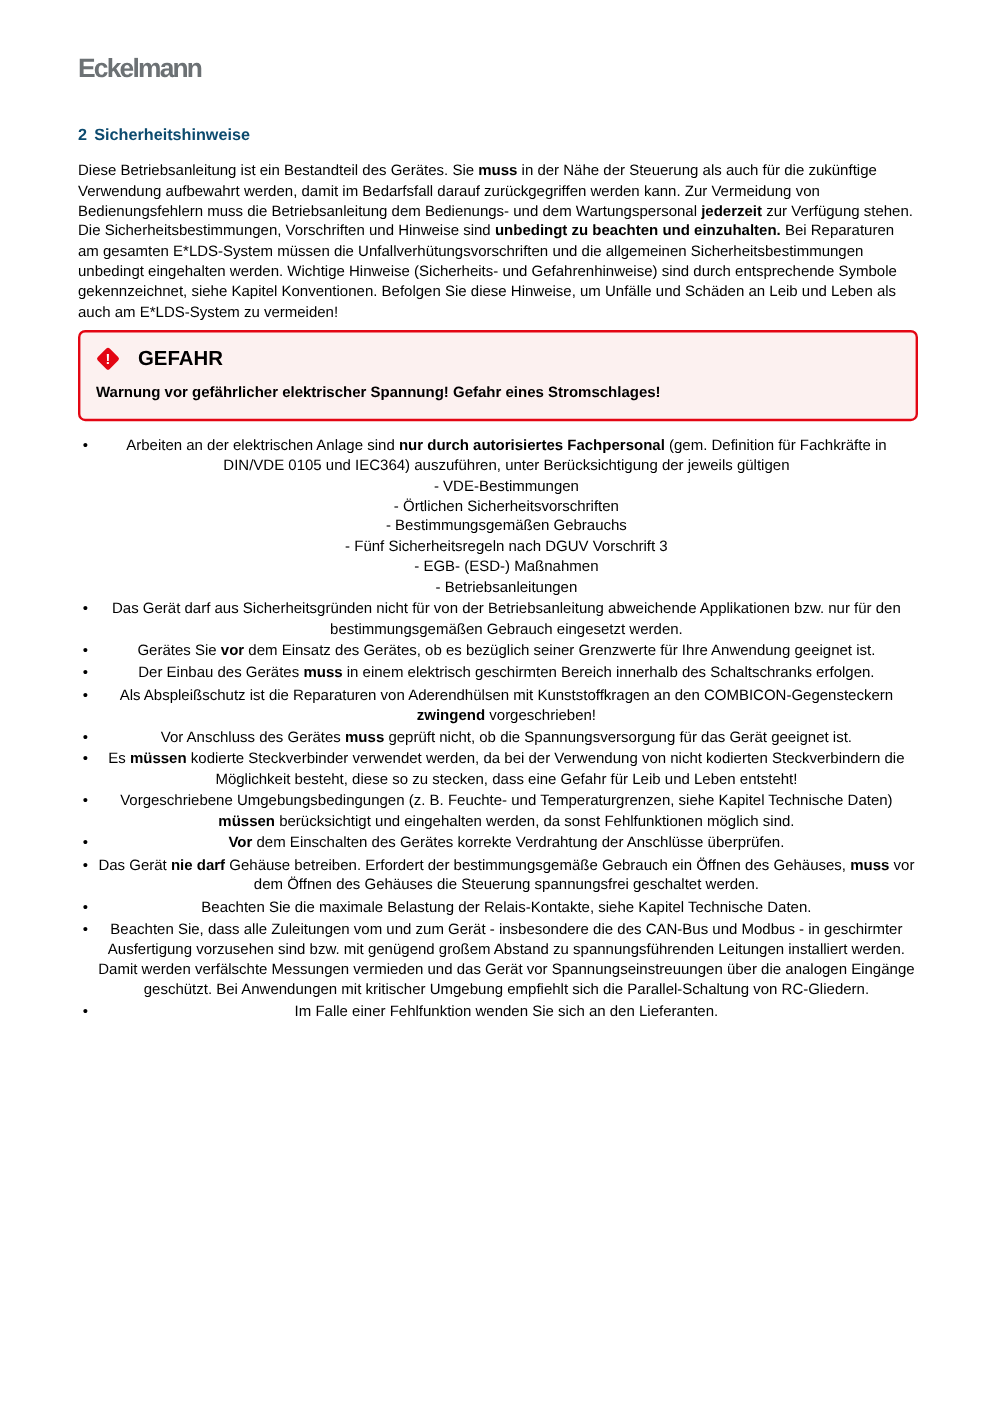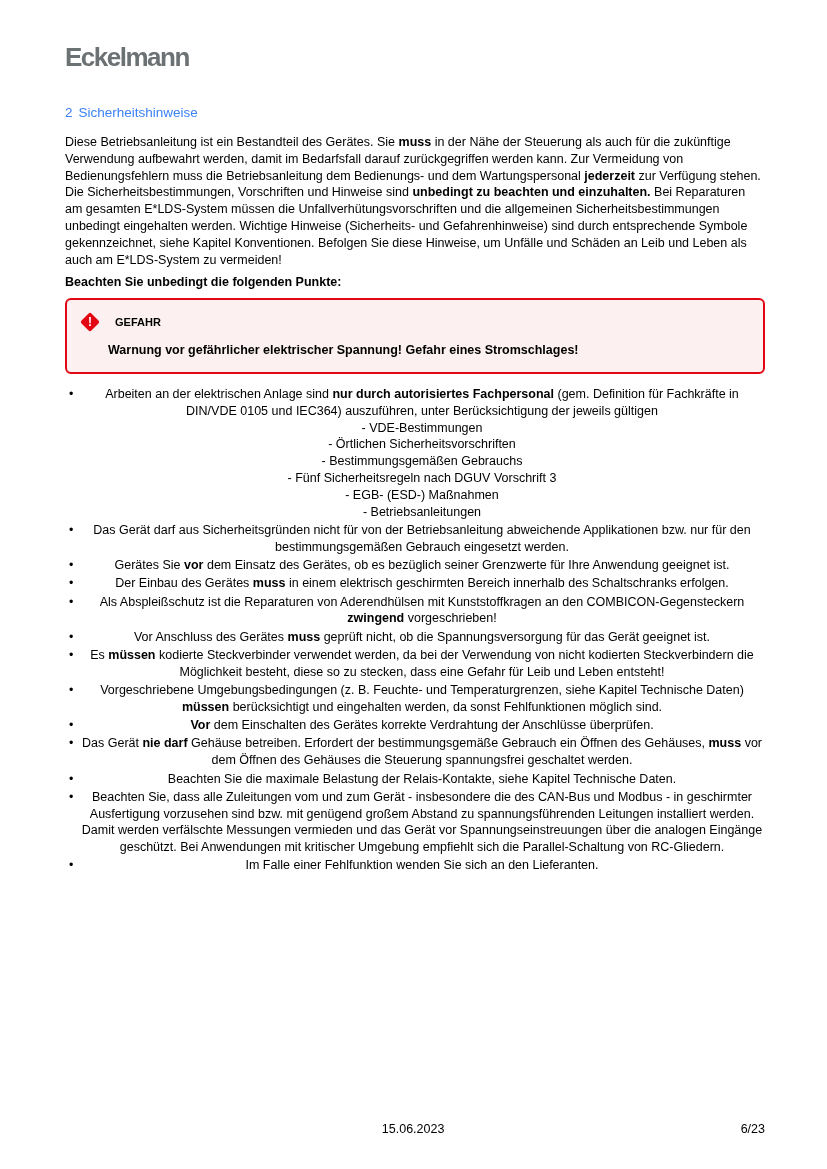--- a/index.html
+++ b/index.html
@@ -12,32 +12,32 @@
     overflow: hidden;
   }
   .page {
     width: 827px; height: 1169px;
     padding: 0 62px 0 65px;
     position: relative;
     background: #ffffff;
   }
   .logo {
     padding-top: 40px;
-    font-size: 26px;
+    font-size: 22px;
     line-height: 34px;
     font-weight: bold;
     letter-spacing: -1.5px;
     color: #6c7174;
   }
   .heading {
     margin-top: 31px;
     font-size: 13.5px;
     line-height: 16px;
-    font-weight: normal;
-    color: #3b82f6;
+    font-weight: bold;
+    color: #0c4a6e;
   }
   .heading .num { margin-right: 6px; }
   .bodytext {
     font-size: 12.5px;
     line-height: 16.8px;
   }
   .intro { margin-top: 13px; }
   .b { font-weight: bold; }
   .note {
     margin-top: 6px;
@@ -68,24 +68,23 @@
   .danger-icon .excl {
     transform: rotate(-45deg);
     color: #ffffff;
     font-weight: bold;
     font-size: 12px;
     line-height: 1;
   }
   .danger-title {
     margin-left: 13px;
     font-weight: bold;
-    font-size: 11px;
+    font-size: 17px;
   }
   .danger-body {
-    margin-left: 28px;
     margin-top: 10px;
   }
   .danger-subtitle { font-weight: bold; }
   .danger-text { white-space: pre-line; }
   ul.bullets {
     list-style: none;
     margin-top: 12px;
   }
   ul.bullets li {
     display: flex;
@@ -121,21 +120,20 @@
 <body>
 
 <div class="page">
 
   <div class="logo">Eckelmann</div>
 
   <h2 class="heading"><span class="num">2</span><span>Sicherheitshinweise</span></h2>
 
   <p class="bodytext intro"><span>Diese Betriebsanleitung ist ein Bestandteil des Gerätes. Sie </span><span class="b">muss</span><span> in der Nähe der Steuerung als auch für die zukünftige Verwendung aufbewahrt werden, damit im Bedarfsfall darauf zurückgegriffen werden kann. Zur Vermeidung von Bedienungsfehlern muss die Betriebsanleitung dem Bedienungs- und dem Wartungspersonal </span><span class="b">jederzeit</span><span> zur Verfügung stehen. Die Sicherheitsbestimmungen, Vorschriften und Hinweise sind </span><span class="b">unbedingt zu beachten und einzuhalten.</span><span> Bei Reparaturen am gesamten E*LDS-System müssen die Unfallverhütungsvorschriften und die allgemeinen Sicherheitsbestimmungen unbedingt eingehalten werden. Wichtige Hinweise (Sicherheits- und Gefahrenhinweise) sind durch entsprechende Symbole gekennzeichnet, siehe Kapitel Konventionen. Befolgen Sie diese Hinweise, um Unfälle und Schäden an Leib und Leben als auch am E*LDS-System zu vermeiden!</span></p>
 
-  <p class="bodytext note">Beachten Sie unbedingt die folgenden Punkte:</p>
 
   <div class="danger-box">
     <div class="danger-head">
       <span class="danger-icon">
           <span class="excl">!</span>
         </span>
       <span class="danger-title">GEFAHR</span>
     </div>
     <div class="danger-body bodytext">
       <p class="danger-subtitle">Warnung vor gefährlicher elektrischer Spannung! Gefahr eines Stromschlages!</p>
@@ -196,18 +194,14 @@
       <li>
         <span class="marker">•</span>
         <div class="li-content"><span>Beachten Sie, dass alle Zuleitungen vom und zum Gerät - insbesondere die des CAN-Bus und Modbus - in geschirmter Ausfertigung vorzusehen sind bzw. mit genügend großem Abstand zu spannungsführenden Leitungen installiert werden. Damit werden verfälschte Messungen vermieden und das Gerät vor Spannungseinstreuungen über die analogen Eingänge geschützt. Bei Anwendungen mit kritischer Umgebung empfiehlt sich die Parallel-Schaltung von RC-Gliedern.</span></div>
       </li>
       <li>
         <span class="marker">•</span>
         <div class="li-content"><span>Im Falle einer Fehlfunktion wenden Sie sich an den Lieferanten.</span></div>
       </li>
     </ul>
 
-  <div class="footer">
-    <span class="footer-date">15.06.2023</span>
-    <span class="footer-page">6/23</span>
-  </div>
 
 </div>
 
 </body></html>

